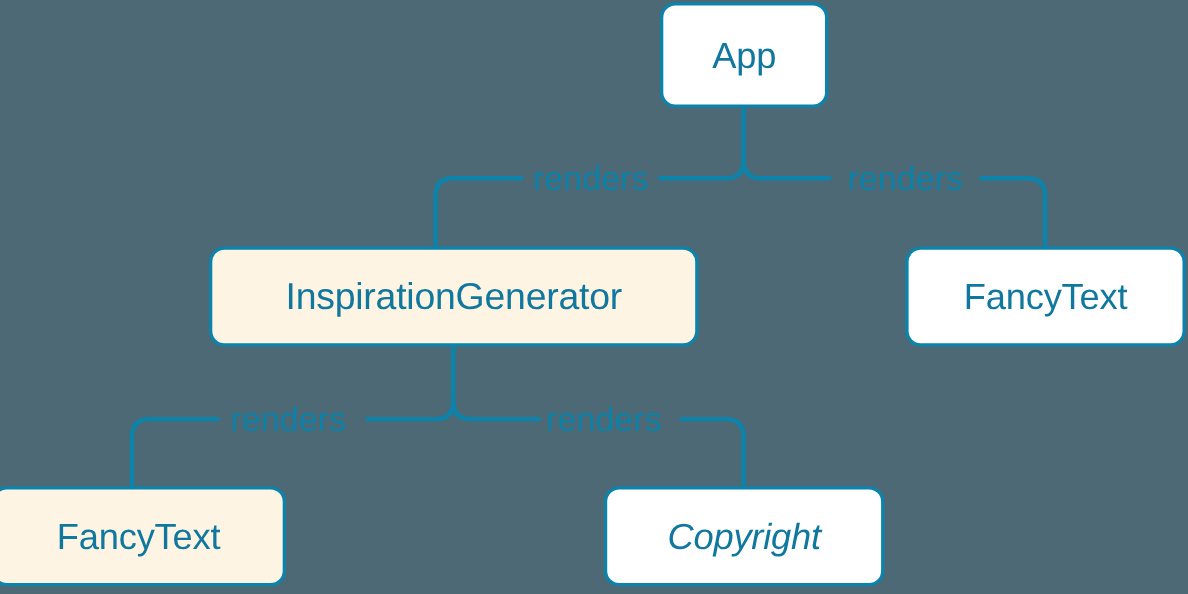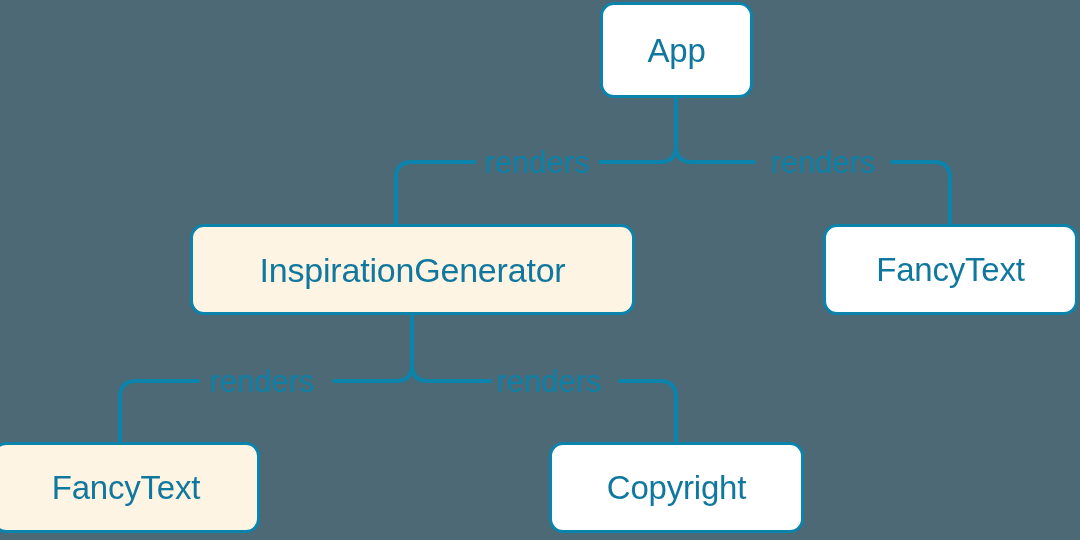--- a/index.html
+++ b/index.html
@@ -55,21 +55,21 @@
     line-height: 1;
     letter-spacing: 0px;
     white-space: nowrap;
     transform: translate(-50%, -50%);
   }
   
   #node-app        { left: 600px; top: 2px;   width: 153px; height: 96px; }
   #node-inspgen    { left: 190px; top: 224px; width: 445px; height: 91px; }
   #node-fancy-right{ left: 823px; top: 224px; width: 255px; height: 91px; }
   #node-fancy-left { left: -8px;  top: 442px; width: 268px; height: 91px; }
-  #node-copyright  { left: 549px; top: 442px; width: 255px; height: 91px; }
+  #node-copyright  { left: 549px; top: 442px; width: 255px; height: 91px; font-style: italic; }
 </style>
 </head>
 <body>
 
 <div id="diagram-root">
 
   <svg id="edge-layer" viewBox="0 0 1080 540" width="1080" height="540" xmlns="http://www.w3.org/2000/svg">
     <g fill="none" stroke="#0b83ab" stroke-width="4" stroke-linecap="round" stroke-linejoin="round">
 
       <path d="M 676 98 L 676 146"></path>

